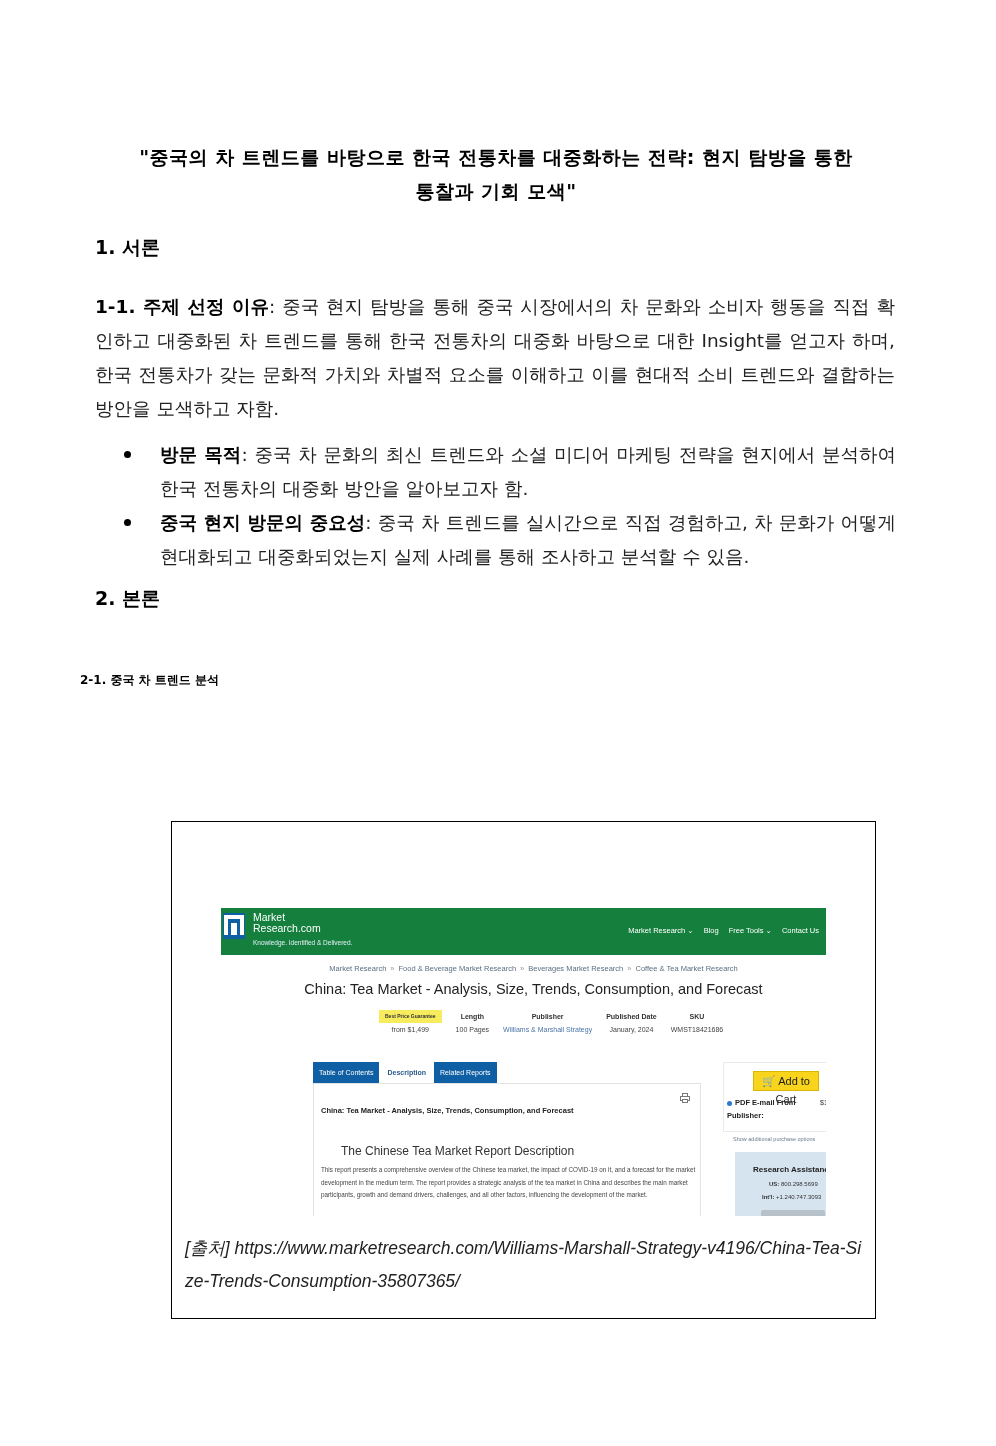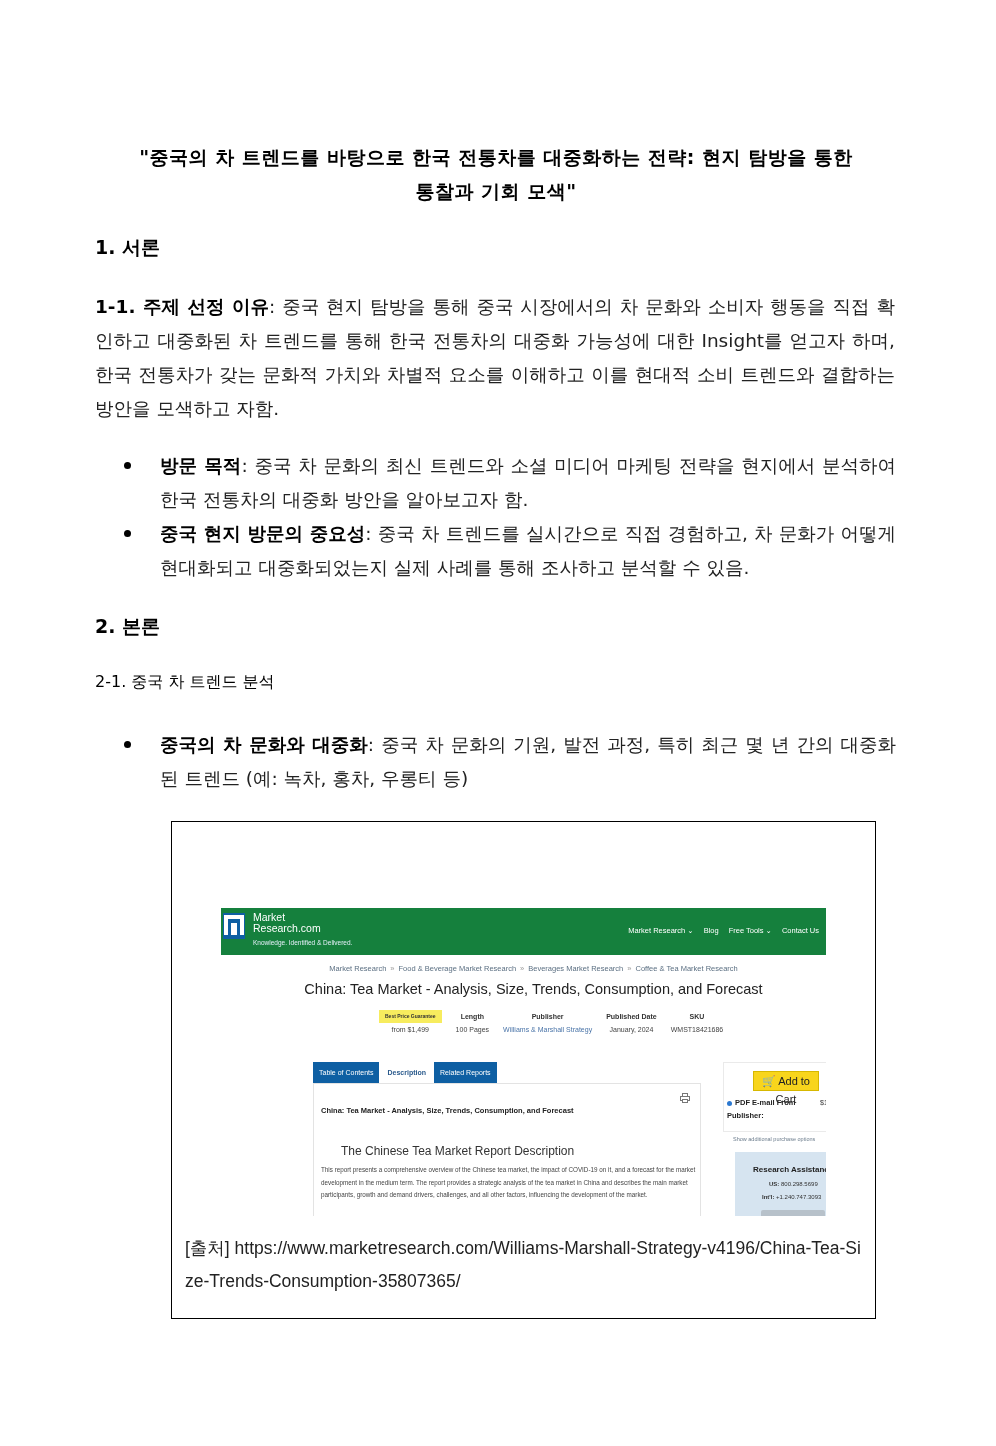--- a/index.html
+++ b/index.html
@@ -9,21 +9,21 @@
       color: #000;
     }
     .page { position: absolute; left: 0; top: 0; width: 996px; height: 1446px; }
 
     .title {
       position: absolute; left: 96px; width: 800px; top: 140px;
       text-align: center; font-weight: bold; font-size: 19px; line-height: 34px;
       letter-spacing: 0.5px;
     }
     .h1 { position: absolute; left: 95px; font-weight: bold; font-size: 19px; }
-    .h2 { position: absolute; left: 95px; font-weight: normal; font-size: 16px; }
+    .h2 { position: absolute; left: 80px; font-weight: bold; font-size: 12px; }
 
     .para {
       position: absolute; left: 95px; width: 800px;
       font-size: 18.5px; line-height: 34px; text-align: justify;
       color: #222;
     }
     .para b { color: #000; }
 
     .bullets { position: absolute; left: 118px; width: 778px; list-style: none; margin: 0; padding: 0; }
     .bullets li {
@@ -40,21 +40,21 @@
       position: absolute; left: 171px; top: 821px; width: 705px; height: 498px;
       border: 1px solid #000; box-sizing: border-box;
     }
     .box-text {
       position: absolute; left: 13px; top: 6px; width: 680px;
       font-size: 17px; line-height: 33px; color: #222; text-align: justify;
     }
     .box-source {
       position: absolute; left: 13px; top: 410px; width: 680px;
       font-family: "Liberation Sans", sans-serif;
-      font-size: 17.5px; line-height: 33px; color: #222;
+      font-size: 17.5px; line-height: 33px; color: #222; font-style: italic;
     }
 
     
     .shot {
       position: absolute; left: 49px; top: 86px; width: 605px; height: 308px;
       background: #ffffff; overflow: hidden;
       font-family: "Liberation Sans", sans-serif;
     }
     .mr-header {
       position: absolute; left: 0; top: 0; width: 605px; height: 47px;
@@ -153,43 +153,37 @@
 <div class="page">
 
   <div class="title">
     <div>"중국의 차 트렌드를 바탕으로 한국 전통차를 대중화하는 전략: 현지 탐방을 통한</div>
     <div>통찰과 기회 모색"</div>
   </div>
 
   <div class="h1" style="top:235px;">1. 서론</div>
 
   <div class="para" style="top:290px;">
-    <b>1-1. 주제 선정 이유</b><span>: 중국 현지 탐방을 통해 중국 시장에서의 차 문화와 소비자 행동을 직접 확인하고 대중화된 차 트렌드를 통해 한국 전통차의 대중화 가능성에 대한 Insight를 얻고자 하며, 한국 전통차가 갖는 문화적 가치와 차별적 요소를 이해하고 이를 현대적 소비 트렌드와 결합하는 방안을 모색하고 자함.</span>
+    <b>1-1. 주제 선정 이유</b><span>: 중국 현지 탐방을 통해 중국 시장에서의 차 문화와 소비자 행동을 직접 확인하고 대중화된 차 트렌드를 통해 한국 전통차의 대중화 바탕으로 대한 Insight를 얻고자 하며, 한국 전통차가 갖는 문화적 가치와 차별적 요소를 이해하고 이를 현대적 소비 트렌드와 결합하는 방안을 모색하고 자함.</span>
   </div>
 
-  <ul class="bullets" style="top:449px;">
+  <ul class="bullets" style="top:438px;">
     <li>
       <span class="dot"></span>
       <b>방문 목적</b><span>: 중국 차 문화의 최신 트렌드와 소셜 미디어 마케팅 전략을 현지에서 분석하여 한국 전통차의 대중화 방안을 알아보고자 함.</span>
     </li>
     <li>
       <span class="dot"></span>
       <b>중국 현지 방문의 중요성</b><span>: 중국 차 트렌드를 실시간으로 직접 경험하고, 차 문화가 어떻게 현대화되고 대중화되었는지 실제 사례를 통해 조사하고 분석할 수 있음.</span>
     </li>
   </ul>
 
-  <div class="h1" style="top:614px;">2. 본론</div>
+  <div class="h1" style="top:586px;">2. 본론</div>
   <div class="h2" style="top:672px;">2-1. 중국 차 트렌드 분석</div>
 
-  <ul class="bullets" style="top:728px;">
-    <li>
-      <span class="dot"></span>
-      <b>중국의 차 문화와 대중화</b><span>: 중국 차 문화의 기원, 발전 과정, 특히 최근 몇 년 간의 대중화된 트렌드 (예: 녹차, 홍차, 우롱티 등)</span>
-    </li>
-  </ul>
 
   <div class="box">
 
     <div class="shot">
       <div class="mr-header">
         <svg class="mr-logo" viewBox="0 0 22 26">
           <rect x="0" y="0" width="22" height="26" fill="#0e5fa3"></rect>
           <path d="M1 2 H21 V22 H17 V6 H5 V22 H1 Z" fill="#ffffff"></path>
           <rect x="8" y="10" width="6" height="12" fill="#ffffff"></rect>
         </svg>

